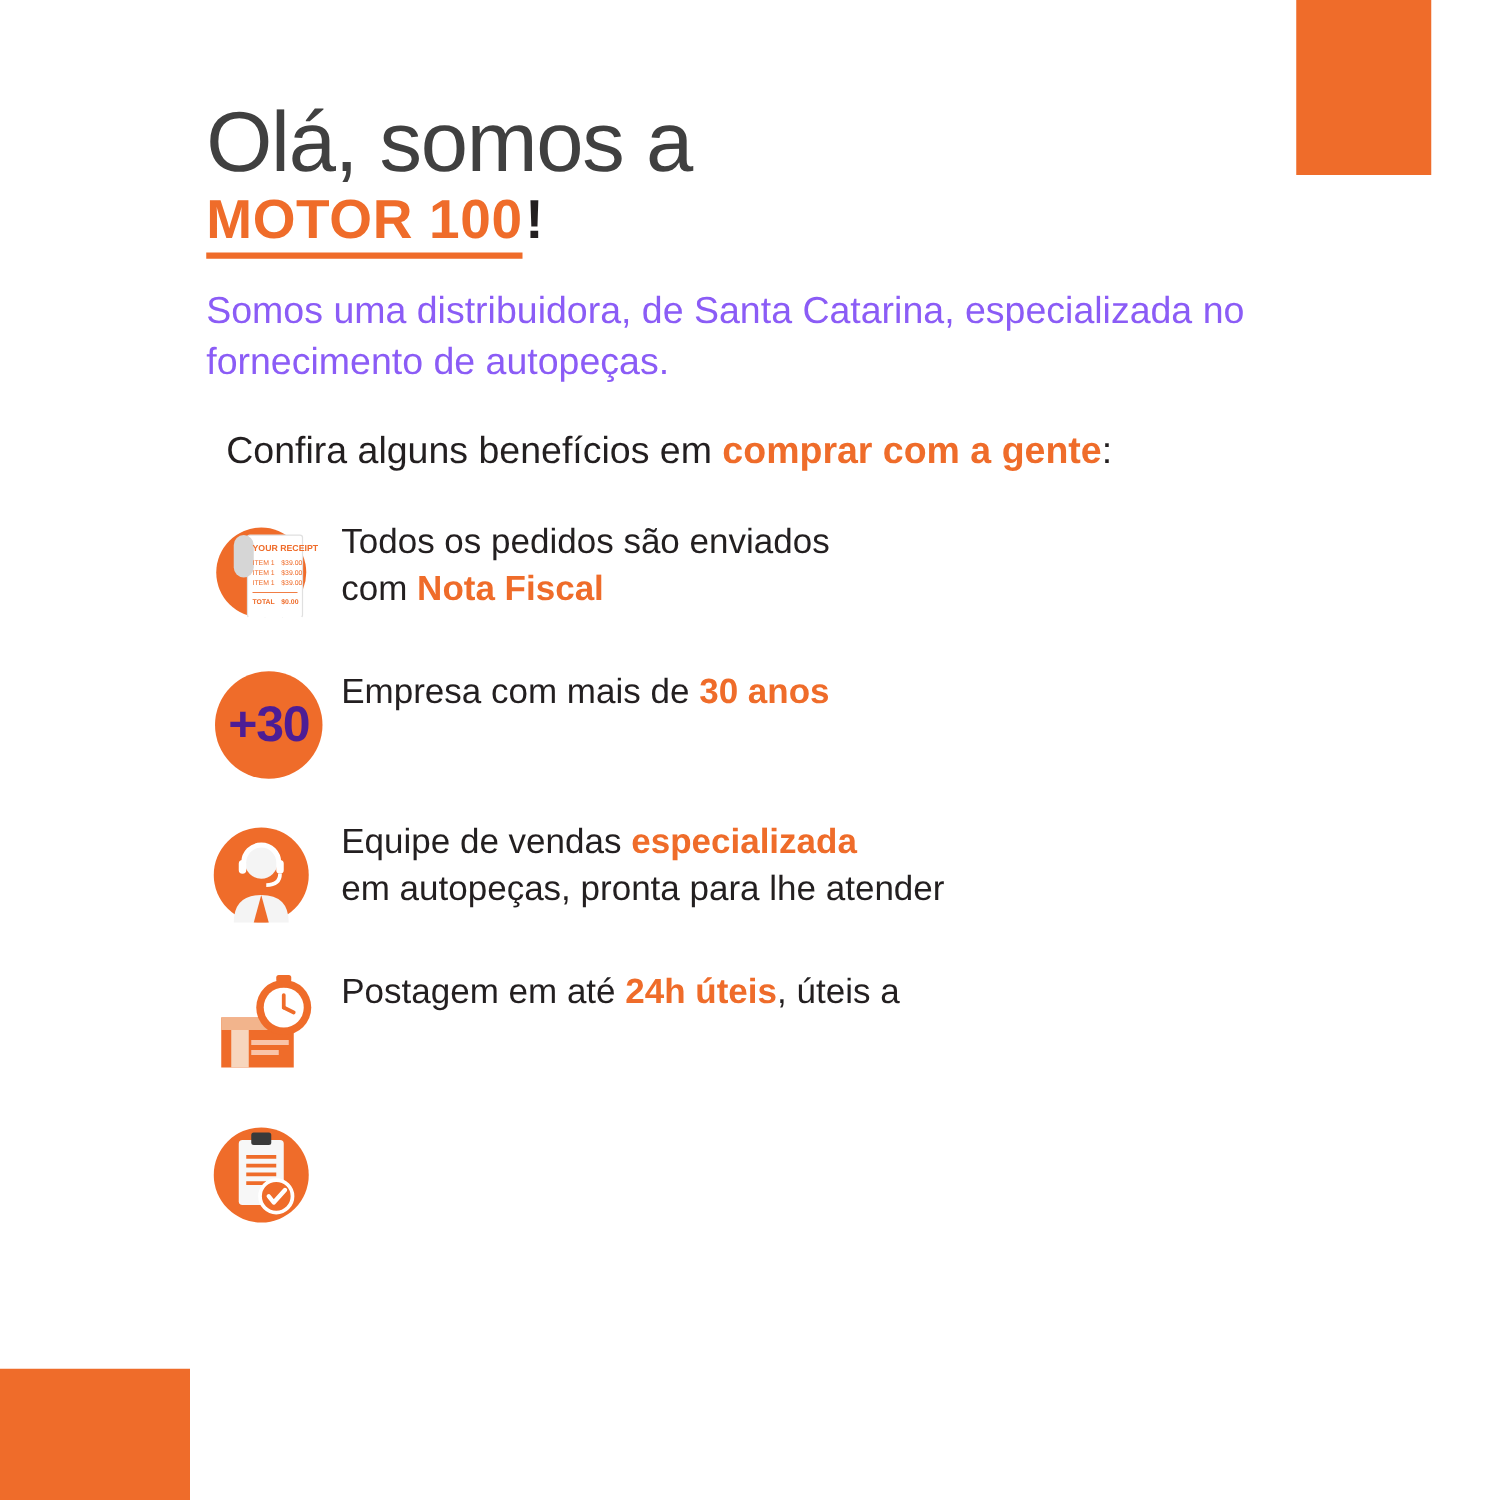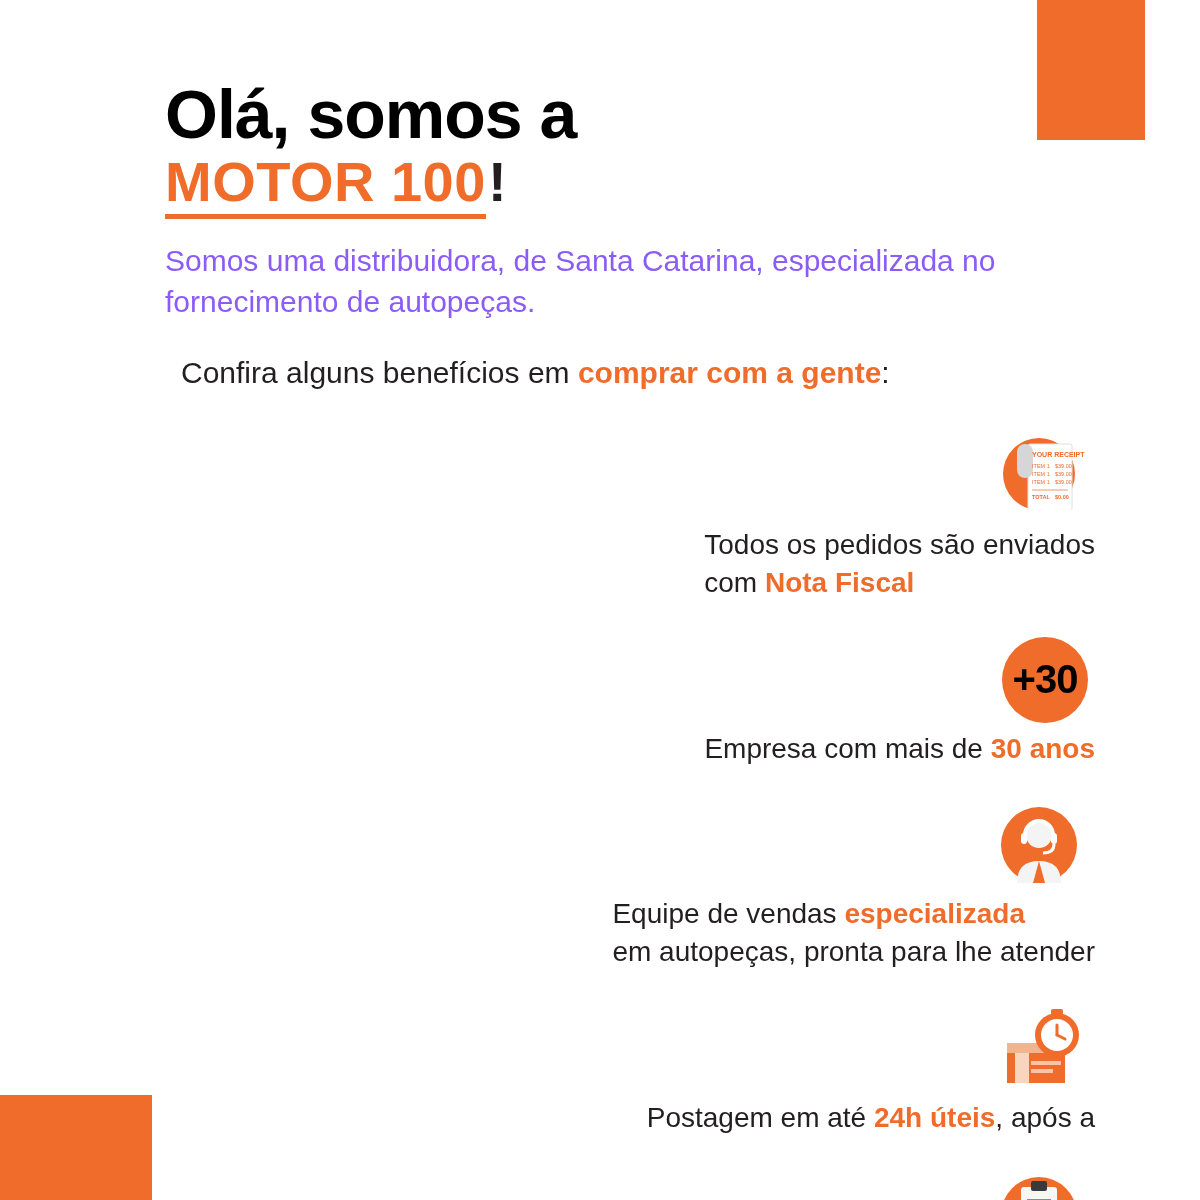--- a/index.html
+++ b/index.html
@@ -36,28 +36,28 @@
   
   .content {
     position: absolute;
     left: 165px;
     top: 80px;
     width: 930px;
   }
 
   .headline-line1 {
     font-size: 68px;
-    font-weight: bold;
-    color: #000000;
+    font-weight: normal;
+    color: #404040;
     letter-spacing: -1px;
     line-height: 1.0;
     margin: 0 0 6px 0;
   }
   .headline-line2 {
-    font-size: 56px;
+    font-size: 44px;
     font-weight: bold;
     color: #231f20;
     line-height: 1.0;
     margin: 0 0 14px 0;
     display: flex;
     align-items: baseline;
   }
   .brand {
     color: #ef6c2a;
     border-bottom: 5px solid #ef6c2a;
@@ -86,24 +86,23 @@
     color: #ef6c2a;
     font-weight: bold;
   }
 
   
   .benefits {
     margin-top: 36px;
   }
   .benefit {
     display: flex;
-    align-items: flex-end;
+    align-items: flex-start;
     margin-bottom: 28px;
     min-height: 92px;
-    flex-direction: column;
   }
   .benefit-icon {
     flex: 0 0 100px;
     width: 100px;
     height: 92px;
     position: relative;
     display: flex;
     align-items: center;
     justify-content: center;
   }
@@ -116,21 +115,21 @@
   .benefit-text .hl {
     color: #ef6c2a;
     font-weight: bold;
   }
 
   .years-badge {
     width: 86px;
     height: 86px;
     border-radius: 50%;
     background: #ef6c2a;
-    color: #000000;
+    color: #4c1d95;
     font-size: 40px;
     font-weight: bold;
     display: flex;
     align-items: center;
     justify-content: center;
     letter-spacing: -1px;
   }
 
   svg { display: block; }
 </style>
@@ -220,21 +219,21 @@
           <rect x="36" y="66" width="22" height="4" fill="#ffffff" opacity="0.6"></rect>
           <circle cx="62" cy="32" r="22" fill="#ef6c2a"></circle>
           <circle cx="62" cy="32" r="16" fill="#ffffff"></circle>
           <rect x="56" y="6" width="12" height="6" rx="2" fill="#ef6c2a"></rect>
           <rect x="60" y="11" width="4" height="5" fill="#ef6c2a"></rect>
           <line x1="62" y1="32" x2="62" y2="22" stroke="#ef6c2a" stroke-width="3" stroke-linecap="round"></line>
           <line x1="62" y1="32" x2="70" y2="36" stroke="#ef6c2a" stroke-width="3" stroke-linecap="round"></line>
         </svg>
       </div>
       <div class="benefit-text">
-        <div><span>Postagem em até </span><span class="hl">24h úteis</span><span>, após a</span></div>
+        <div><span>Postagem em até </span><span class="hl">24h úteis</span><span>, úteis a</span></div>
       </div>
     </div>
 
     <div class="benefit">
       <div class="benefit-icon">
         <svg width="100" height="92" viewBox="0 0 100 92">
           <circle cx="44" cy="46" r="38" fill="#ef6c2a"></circle>
           <rect x="26" y="18" width="36" height="52" rx="3" fill="#f7f7f7"></rect>
           <rect x="36" y="12" width="16" height="10" rx="2" fill="#3a3a3a"></rect>
           <rect x="32" y="30" width="24" height="3" fill="#ef6c2a"></rect>

